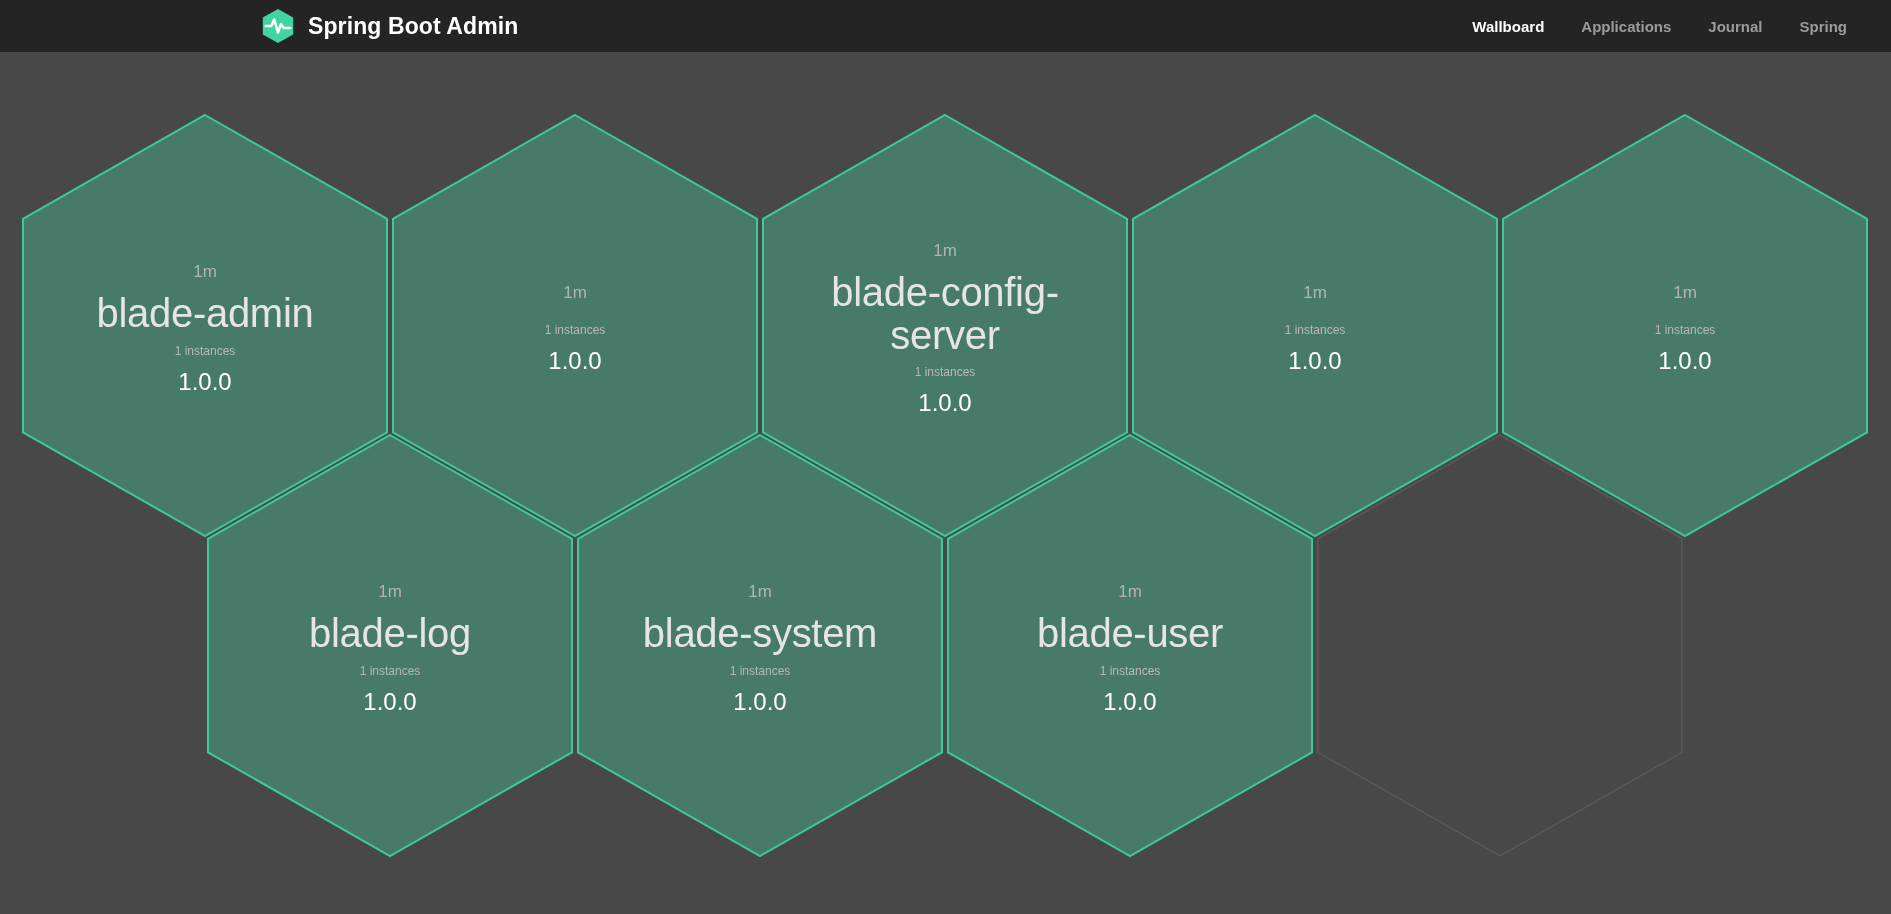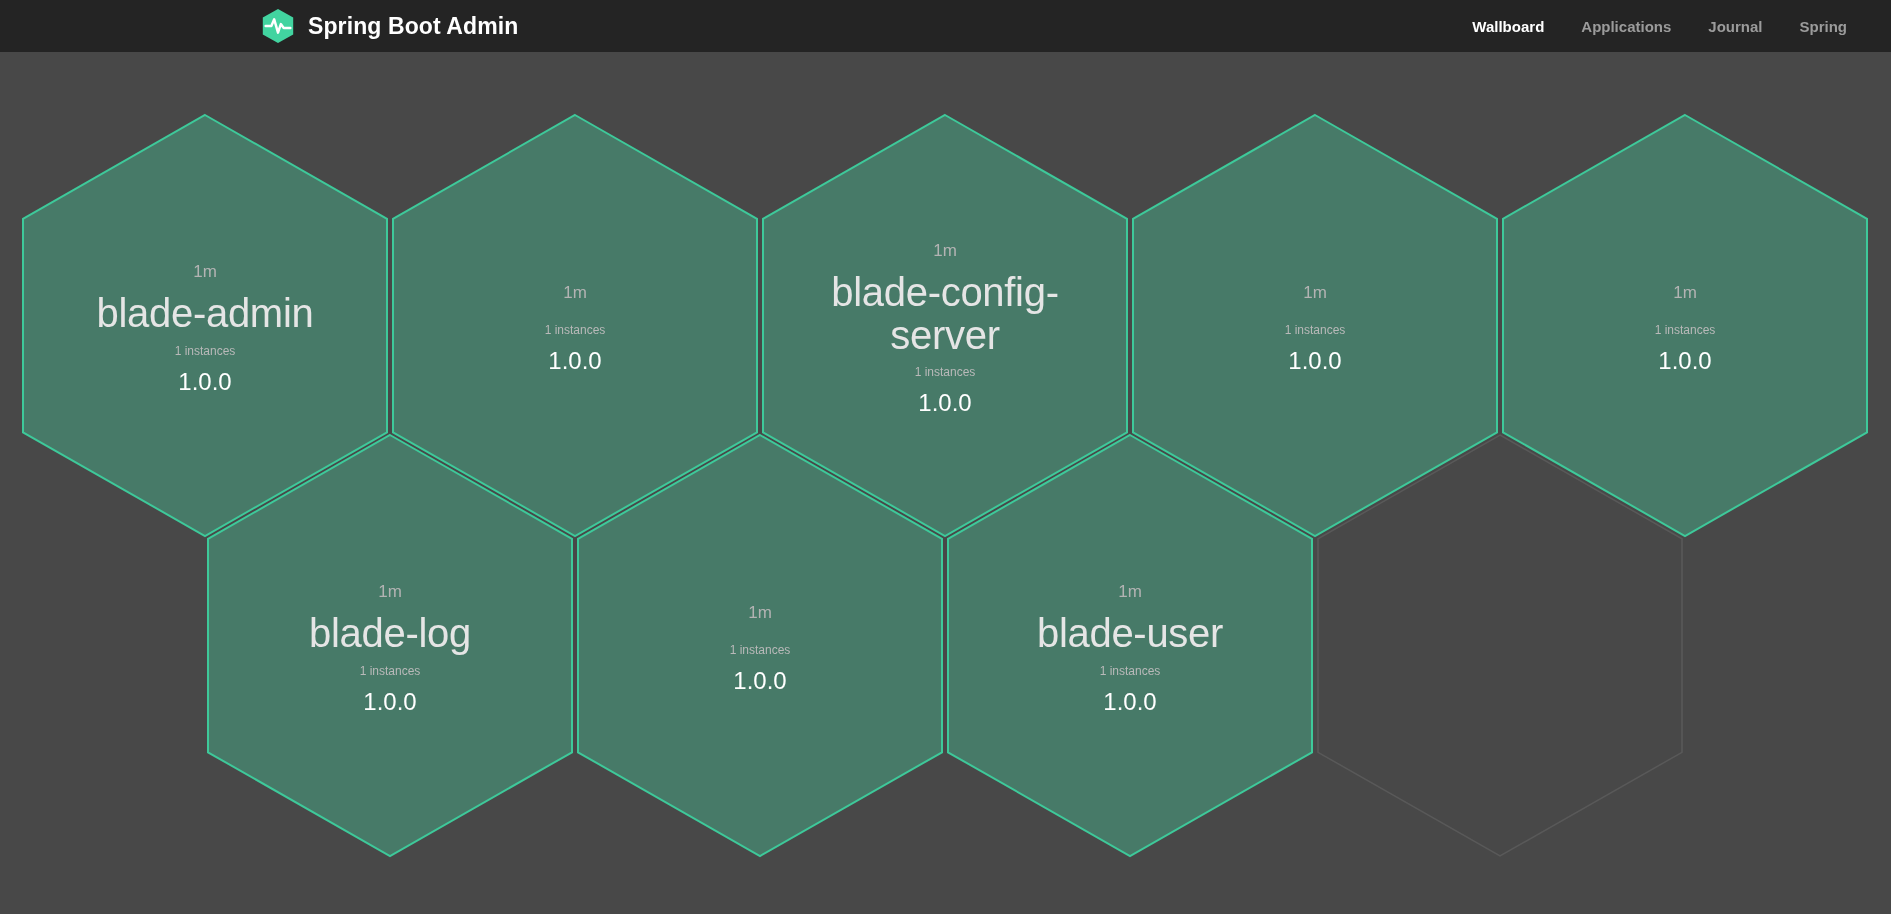--- a/index.html
+++ b/index.html
@@ -211,20 +211,21 @@
           <div class="hex-instances">1 instances</div>
           <div class="hex-version">1.0.0</div>
         </div>
       </div>
       <div class="hex" style="left: 575px; top: 380px;">
         <svg class="hex-svg" viewBox="0 0 370 427" preserveAspectRatio="none" aria-hidden="true">
           <polygon points="185.0,3.0 367.0,106.8 367.0,320.3 185.0,424.0 3.0,320.3 3.0,106.8" fill="#477a68" stroke="#3ec99a" stroke-width="2"></polygon>
         </svg>
         <div class="hex-body">
           <div class="hex-uptime">1m</div>
+          <div class="hex-name">blade-system</div>
           <div class="hex-instances">1 instances</div>
           <div class="hex-version">1.0.0</div>
         </div>
       </div>
       <div class="hex" style="left: 945px; top: 380px;">
         <svg class="hex-svg" viewBox="0 0 370 427" preserveAspectRatio="none" aria-hidden="true">
           <polygon points="185.0,3.0 367.0,106.8 367.0,320.3 185.0,424.0 3.0,320.3 3.0,106.8" fill="#477a68" stroke="#3ec99a" stroke-width="2"></polygon>
         </svg>
         <div class="hex-body">
           <div class="hex-uptime">1m</div>

